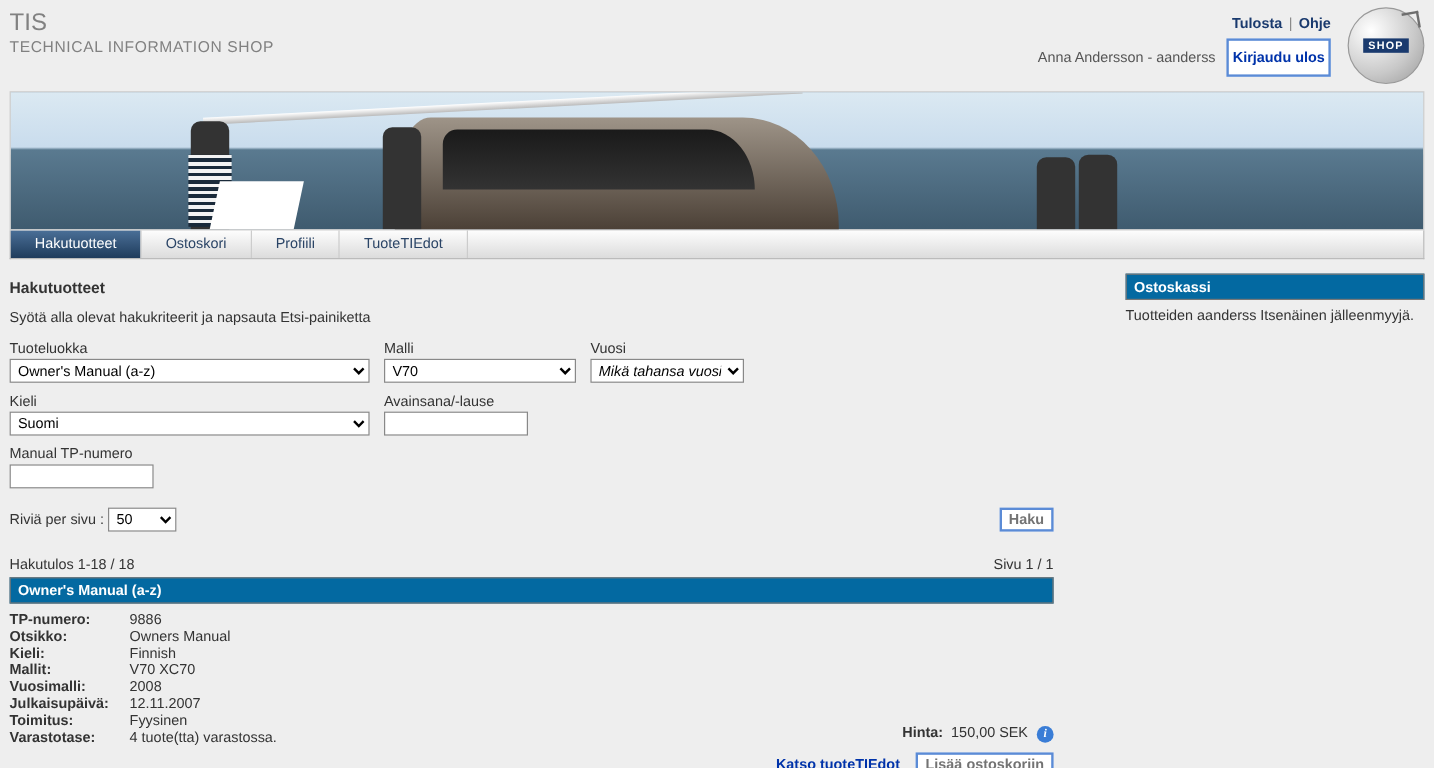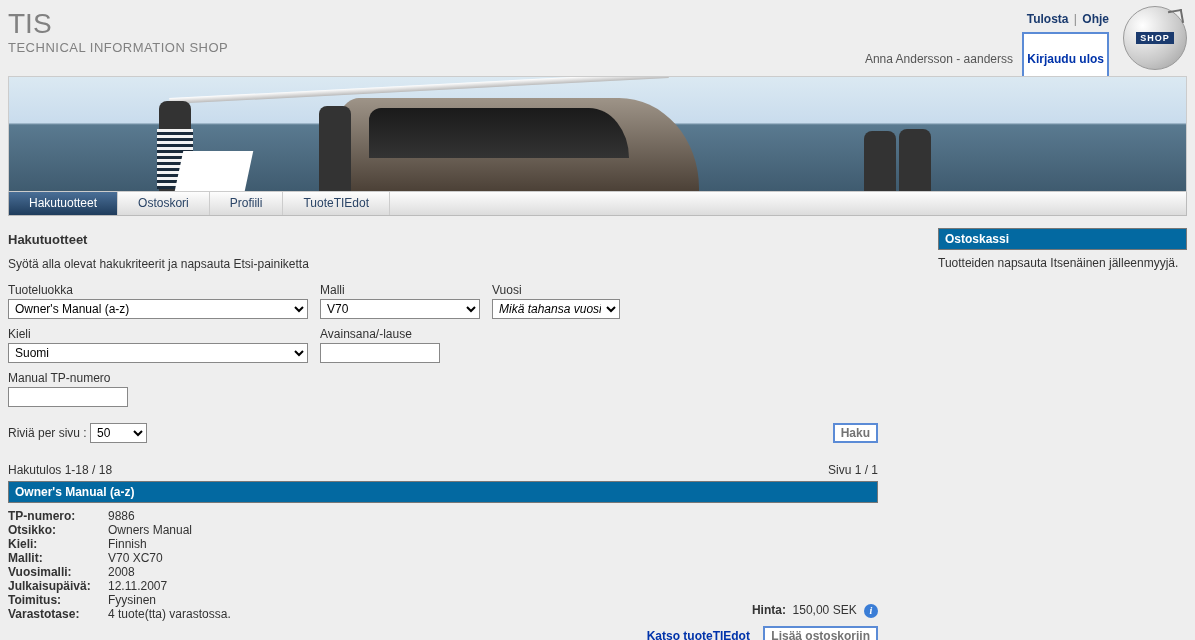--- a/index.html
+++ b/index.html
@@ -13,21 +13,21 @@
   }
   a { text-decoration: none; }
 
   
   .header {
     position: relative;
     padding: 8px 8px 0 8px;
     height: 76px;
   }
   .header .brand-short {
-    font-size: 28px;
+    font-size: 20px;
     font-family: Impact, "Arial Narrow Bold", Arial, sans-serif;
     letter-spacing: 0;
     color: #818181;
   }
   .header .brand-long {
     font-size: 13px;
     font-family: Impact, "Arial Narrow Bold", Arial, sans-serif;
     letter-spacing: 0.5px;
     color: #818181;
   }
@@ -68,21 +68,21 @@
     width:12px;height:12px;
     border-top:2px solid #6e6e6e;
     border-right:2px solid #6e6e6e;
     transform: rotate(-10deg);
   }
   .toplinks { margin-right: 78px; }
   .toplinks .print, .toplinks .help { font-weight: bold; color:#1a3a6e; }
   .toplinks .sep { color:#888; margin:0 2px; }
   .userline { margin-right: 78px; margin-top: 6px; color:#555; }
   .userline .logout {
-    color:#0033aa; font-weight:bold; border:2px solid #5b8bd6; padding:18px 3px; margin-left:6px;
+    color:#0033aa; font-weight:bold; border:2px solid #5b8bd6; padding:7px 3px; margin-left:6px;
     display:inline-block; background:#fff;
   }
 
   
   .hero {
     margin: 0 8px;
     height: 116px;
     background: linear-gradient(to bottom, #a9c8e0 0%, #8cb4d3 45%, #2f4f66 46%, #466b84 100%);
     border: 1px solid #ccc;
     position: relative;
@@ -336,15 +336,15 @@
       <div class="actions">
         <a href="#" class="linkish">Katso tuoteTIEdot</a>
         <span class="btn">Lisää ostoskoriin</span>
       </div>
     </div>
 
   </div>
 
   <div class="side">
     <div class="barhead">Ostoskassi</div>
-    <div class="note">Tuotteiden napsauta Itsenäinen jälleenmyyjä.</div>
+    <div class="note">Tuotteiden aanderss Itsenäinen jälleenmyyjä.</div>
   </div>
 </div>
 
 </body></html>

